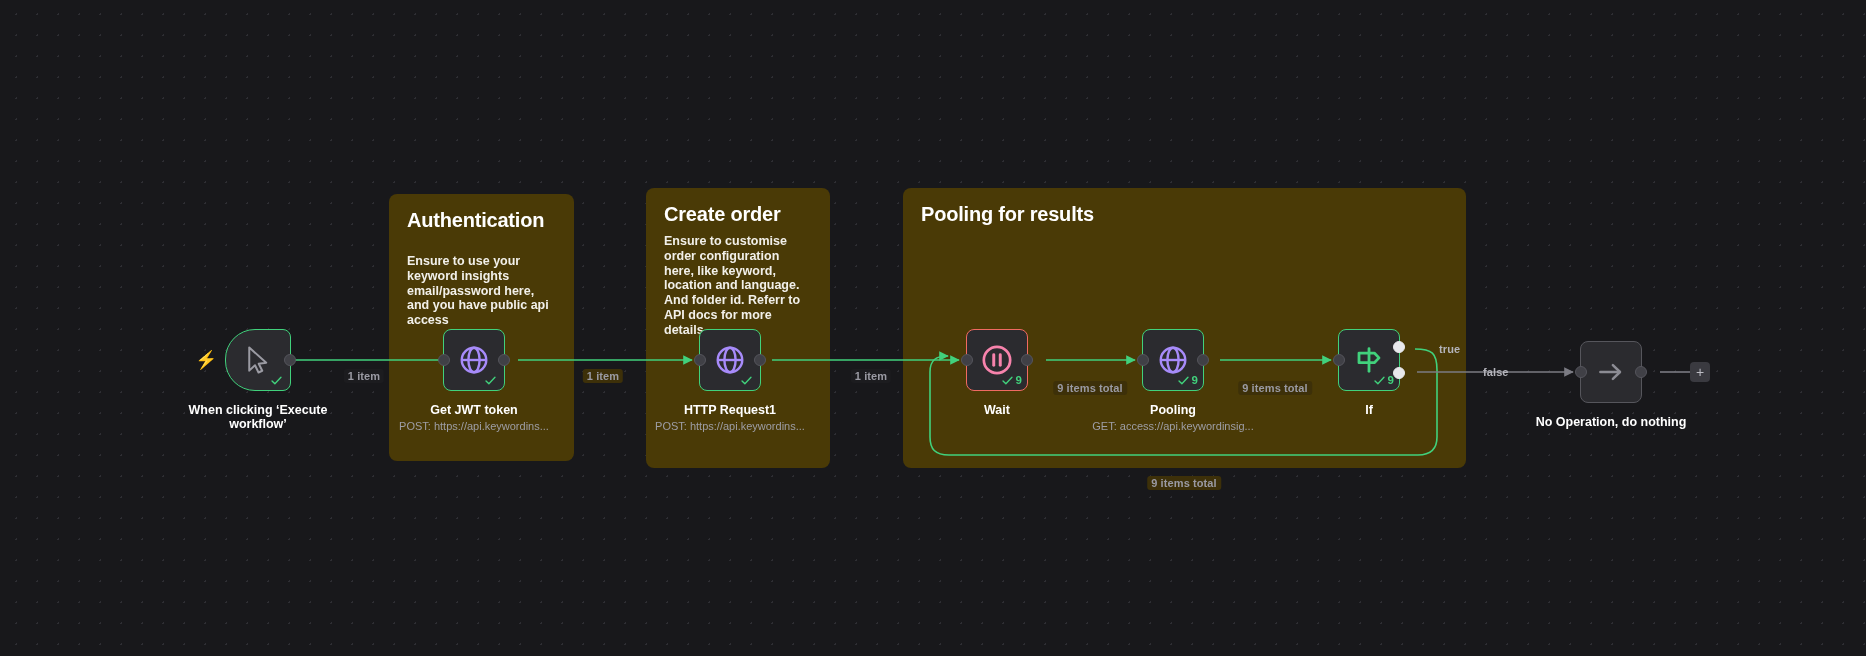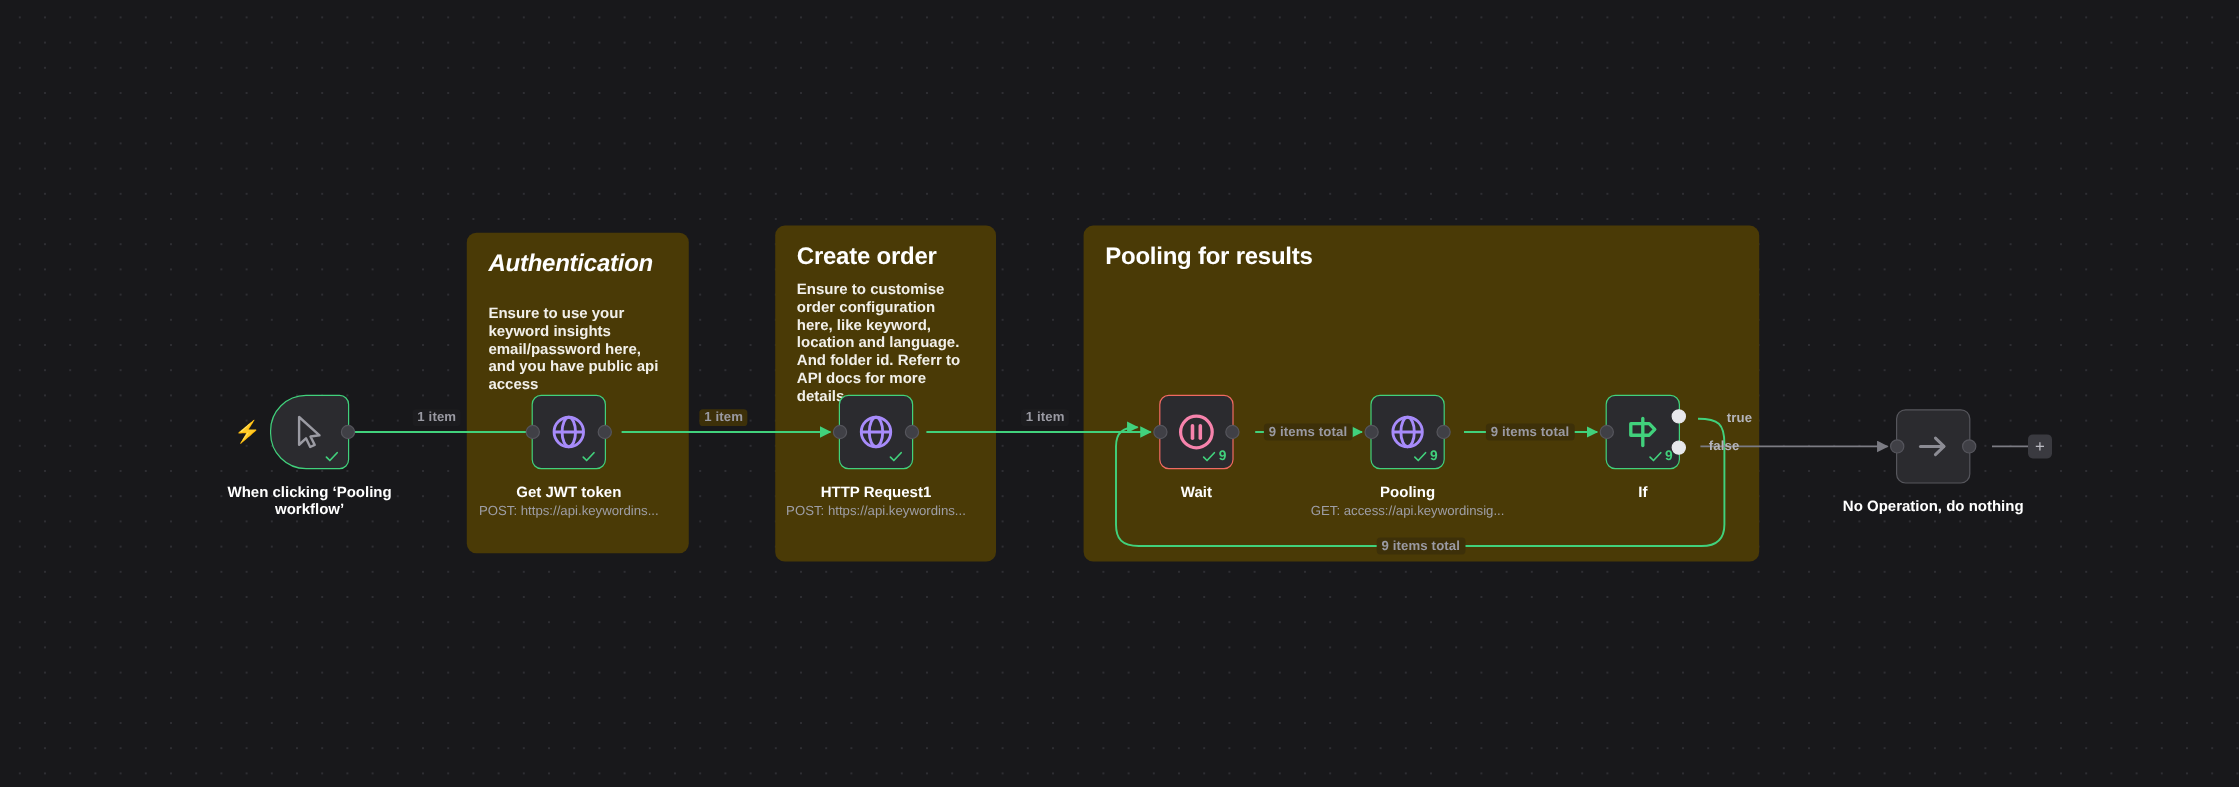--- a/index.html
+++ b/index.html
@@ -35,40 +35,41 @@
   }
   .sticky p{
     margin:0;
     font-size:12.5px;
     line-height:1.18;
     font-weight:600;
     color:#f2f0ea;
     white-space:pre-line;
   }
   #sticky-auth{left:389px;top:194px;width:185px;height:267px;}
-  #sticky-auth h2{margin-bottom:22px;font-style:italic;}
+  #sticky-auth h2{margin-bottom:22px;}
   #sticky-order{left:646px;top:188px;width:184px;height:280px;}
   #sticky-order h2{margin-bottom:8px;}
   #sticky-pool{left:903px;top:188px;width:563px;height:280px;}
 
   
   #edges{position:absolute;left:0;top:0;width:1866px;height:656px;pointer-events:none;}
 
   
   .edge-label{
     position:absolute;
     font-size:11px;
     font-weight:600;
     color:#9a9aa3;
     background:#1c1c1f;
     padding:1px 4px;
     border-radius:3px;
     white-space:nowrap;
     transform:translate(-50%,-50%);
     letter-spacing:0.1px;
+    margin-top:28px;
   }
   .edge-label.on-sticky{background:#3d3009;}
   .branch-label{
     position:absolute;
     font-size:11px;
     font-weight:600;
     color:#b4b4bb;
     white-space:nowrap;
     transform:translateY(-50%);
     letter-spacing:0.1px;
@@ -194,37 +195,37 @@
   </svg>
 
   <div class="edge-label" style="left:364px;top:348px;">1 item</div>
   <div class="edge-label on-sticky" style="left:603px;top:348px;">1 item</div>
   <div class="edge-label" style="left:871px;top:348px;">1 item</div>
   <div class="edge-label on-sticky" style="left:1090px;top:360px;">9 items total</div>
   <div class="edge-label on-sticky" style="left:1275px;top:360px;">9 items total</div>
   <div class="edge-label on-sticky" style="left:1184px;top:455px;">9 items total</div>
 
   <div class="branch-label" style="left:1419px;top:349px;">true</div>
-  <div class="branch-label" style="left:1404px;top:372px;">false</div>
+  <div class="branch-label" style="left:1463px;top:372px;">false</div>
 
   <div class="node" style="left:225px;top:329px;">
     <span class="bolt">⚡</span>
     <div class="node-box trigger">
       <svg width="30" height="32" viewBox="0 0 24 24">
         <path d="M5 2 L5 20.5 L9.6 16.2 L12.4 22 L15.4 20.6 L12.6 15 L18.6 14.2 Z" fill="none" stroke="#9b9ba3" stroke-width="1.6" stroke-linejoin="round"></path>
       </svg>
       <div class="status">
         <svg width="13" height="13" viewBox="0 0 16 16">
             <path d="M2.5 8.5 L6 12 L13.5 4" fill="none" stroke="#41d17c" stroke-width="1.7" stroke-linecap="round" stroke-linejoin="round"></path>
           </svg>
         <span></span>
       </div>
       <span class="port out"></span>
     </div>
-    <div class="node-title wrap">When clicking ‘Pooling workflow’</div>
+    <div class="node-title wrap">When clicking ‘Execute workflow’</div>
   </div>
 
   <div class="node" style="left:443px;top:329px;">
     <div class="node-box">
       <svg width="32" height="32" viewBox="0 0 24 24">
         <circle cx="12" cy="12" r="9.2" fill="none" stroke="#a78bfa" stroke-width="1.8"></circle>
         <ellipse cx="12" cy="12" rx="4.2" ry="9.2" fill="none" stroke="#a78bfa" stroke-width="1.8"></ellipse>
         <line x1="2.8" y1="12" x2="21.2" y2="12" stroke="#a78bfa" stroke-width="1.8"></line>
       </svg>
       <div class="status">

